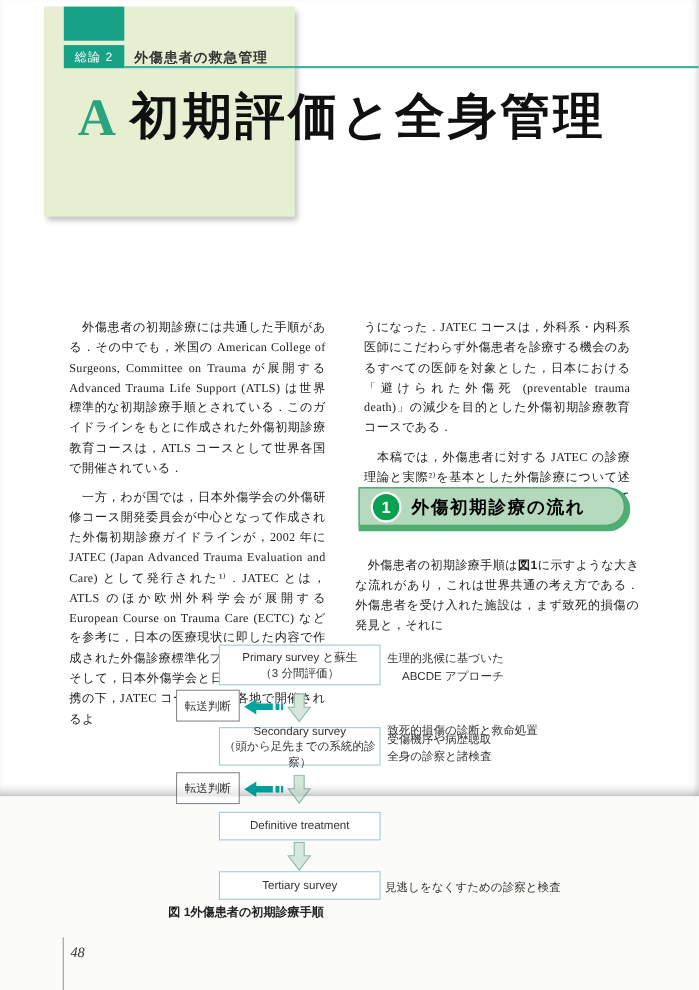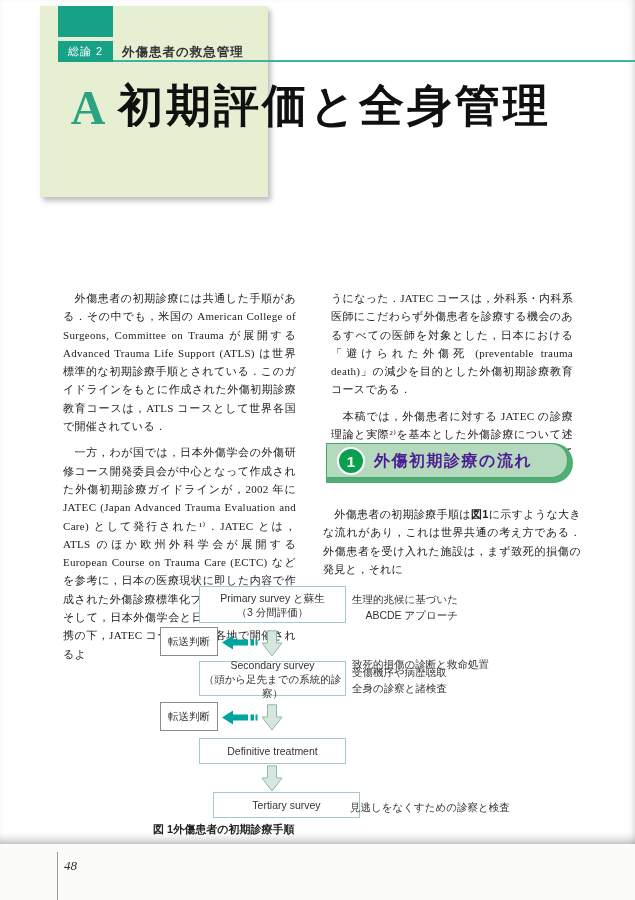--- a/index.html
+++ b/index.html
@@ -2,21 +2,21 @@
 <html><head>
 <meta charset="utf-8">
 <style>
   html,body{margin:0;padding:0;}
   body{
     width:635px;height:900px;background:#fbfbfa;
     font-family:"Liberation Serif","DejaVu Serif",serif;
     position:relative;overflow:hidden;
   }
   .page{
-    position:absolute;left:0;top:0;width:635px;height:844px;background:#ffffff;
+    position:absolute;left:0;top:0;width:635px;height:724px;background:#ffffff;
     box-shadow:inset -5px 0 8px -5px rgba(0,0,0,0.18), inset 0 -6px 9px -5px rgba(0,0,0,0.22);
   }
   
   .green-block{
     position:absolute;left:40px;top:6px;width:228px;height:191px;
     background:#e7efd3;box-shadow:3px 4px 5px rgba(110,110,110,0.45);
   }
   .chapter-square{position:absolute;left:58px;top:6px;width:55px;height:31px;background:#17a287;}
   .chapter-badge{
     position:absolute;left:58px;top:41px;width:55px;height:21px;background:#17a287;
@@ -56,21 +56,21 @@
   }
   .sec-circle{
     position:absolute;left:11px;top:4px;width:24px;height:24px;border-radius:50%;
     background:#09a050;border:2px solid #ffffff;color:#fff;
     font-family:"Liberation Sans","DejaVu Sans",sans-serif;font-size:15px;font-weight:bold;
     display:flex;align-items:center;justify-content:center;
   }
   .sec-title{
     position:absolute;left:48px;top:8px;
     font-family:"Liberation Sans","DejaVu Sans",sans-serif;font-size:16px;font-weight:bold;
-    color:#4c1d95;letter-spacing:1.5px;white-space:nowrap;
+    color:#000000;letter-spacing:1.5px;white-space:nowrap;
   }
   .sec-para{
     position:absolute;left:323px;top:505px;width:258px;
     font-size:11px;line-height:18.3px;color:#222;text-align:justify;letter-spacing:0.3px;
   }
   .sec-para b{font-family:"Liberation Sans","DejaVu Sans",sans-serif;}
   
   .flow-box{
     position:absolute;left:199px;width:147px;background:#fff;border:1px solid #a5c9d4;
     font-family:"Liberation Sans","DejaVu Sans",sans-serif;font-size:10.5px;color:#333;
@@ -175,21 +175,21 @@
   </svg>
 
   <div class="flow-box" style="top:738px;height:26px;">
     <div>Definitive treatment</div>
   </div>
 
   <svg class="arrow-down" style="left:261px;top:765px;" viewBox="0 0 22 27">
     <polygon points="6.5,0.8 15.5,0.8 15.5,13 21,13 11,26 1,13 6.5,13" fill="#d6e8de" stroke="#8fb7ab" stroke-width="1"></polygon>
   </svg>
 
-  <div class="flow-box" style="top:792px;height:26px;margin-left:14px;">
+  <div class="flow-box" style="top:792px;height:26px;">
     <div>Tertiary survey</div>
   </div>
   <div class="flow-ann" style="left:350px;top:799px;">
     <div>見逃しをなくすための診察と検査</div>
   </div>
 
   <div class="fig-caption">
     <span>図 1</span>
     <span>外傷患者の初期診療手順</span>
   </div>

